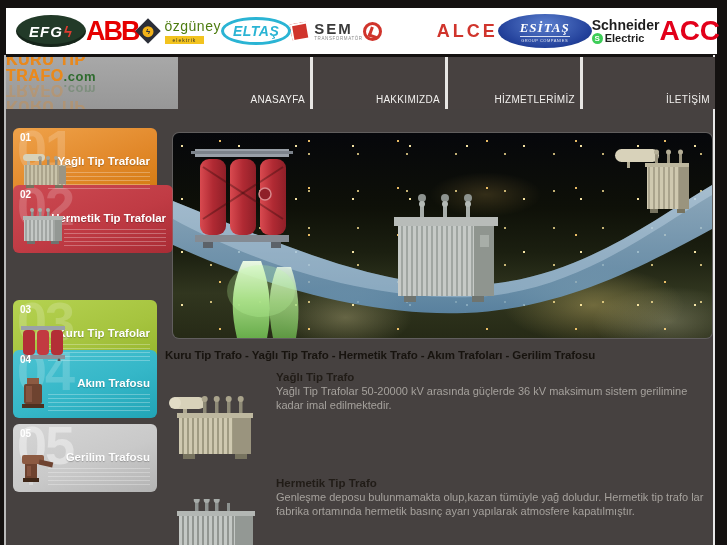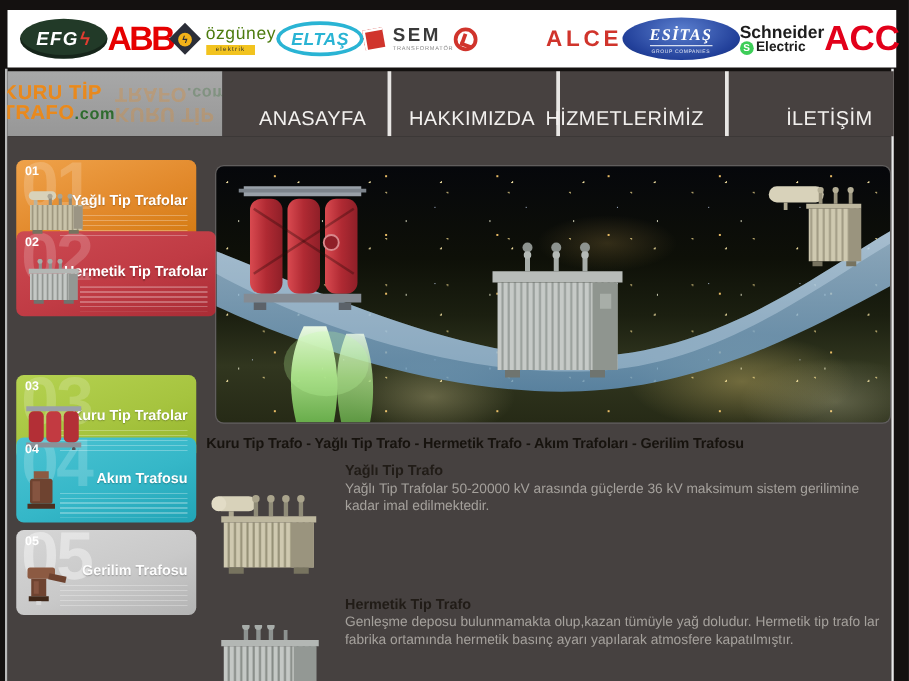--- a/index.html
+++ b/index.html
@@ -39,29 +39,29 @@
   .b-esitas-name{font-family:"Liberation Serif",serif;font-style:italic;font-weight:bold;font-size:13px;letter-spacing:1px;border-bottom:1px solid rgba(255,255,255,.8);}
   .b-esitas-sub{font-size:4px;letter-spacing:.5px;opacity:.85;margin-top:1px;}
   .b-schneider-col{display:flex;flex-direction:column;line-height:1.05;}
   .b-schneider-name{color:#1d1d1d;font-weight:800;font-size:14px;}
   .b-schneider-row{display:flex;align-items:center;gap:2px;}
   .b-schneider-leaf{width:11px;height:11px;border-radius:50%;background:#3dcd58;color:#fff;font-size:8px;font-weight:900;text-align:center;line-height:11px;}
   .b-schneider-sub{color:#1d1d1d;font-size:11px;font-weight:600;}
   .b-acc{color:#e2001a;font-weight:900;font-size:28px;letter-spacing:0px;}
   
   .nav{position:absolute;left:6px;top:57px;width:709px;height:52px;display:flex;}
-  .nav-logo-box{width:172px;height:52px;background:linear-gradient(180deg,#a8a8a8,#979797);display:flex;flex-direction:row;align-items:center;justify-content:center;overflow:hidden;}
+  .nav-logo-box{width:172px;height:52px;background:linear-gradient(180deg,#a8a8a8,#979797);display:flex;flex-direction:column;align-items:center;justify-content:center;overflow:hidden;}
   .logo-line{font-weight:800;font-size:16px;letter-spacing:.5px;line-height:1;}
   .logo-main{background:linear-gradient(180deg,#f5a93d,#dd7a12);-webkit-background-clip:text;background-clip:text;color:#e8891e;}
   .logo-suffix{color:#2e6b2e;font-size:13px;}
   .logo-reflection{transform:scaleY(-1);opacity:.28;margin-top:-2px;filter:blur(.4px);}
   .menu{flex:1;display:flex;}
   .menu-item{flex:1;background:#474140;position:relative;cursor:pointer;}
   .menu-item + .menu-item{border-left:3px solid #e8e6e4;}
-  .menu-label{position:absolute;right:17px;bottom:4px;color:#f2f0ee;font-size:16px;letter-spacing:.3px;margin-top:12px;}
+  .menu-label{position:absolute;right:5px;bottom:4px;color:#f2f0ee;font-size:10px;letter-spacing:.3px;margin-top:12px;}
   
   .page-body{position:absolute;left:6px;top:109px;width:707px;height:436px;background:#464140;}
   
   .card{position:absolute;left:7px;width:144px;height:68px;border-radius:6px;overflow:hidden;cursor:pointer;}
   .card-1{top:19px;background:linear-gradient(160deg,#efa24a 0%,#e2892b 55%,#d2790f 100%);}
   .card-2{top:76px;background:linear-gradient(160deg,#cc4a52 0%,#c03b44 55%,#a92c35 100%);padding-left:16px;}
   .card-3{top:167px;background:linear-gradient(160deg,#b5d251 0%,#a6c43f 55%,#93b32a 100%);margin-top:24px;}
   .card-4{top:241px;background:linear-gradient(160deg,#4cc3d2 0%,#35b7c8 55%,#21a4b6 100%);}
   .card-5{top:315px;background:linear-gradient(160deg,#d6d6d6 0%,#c9c9c9 55%,#b3b3b3 100%);}
   .card-num-small{position:absolute;left:7px;top:4px;color:#fff;font-size:10px;font-weight:bold;z-index:3;}

